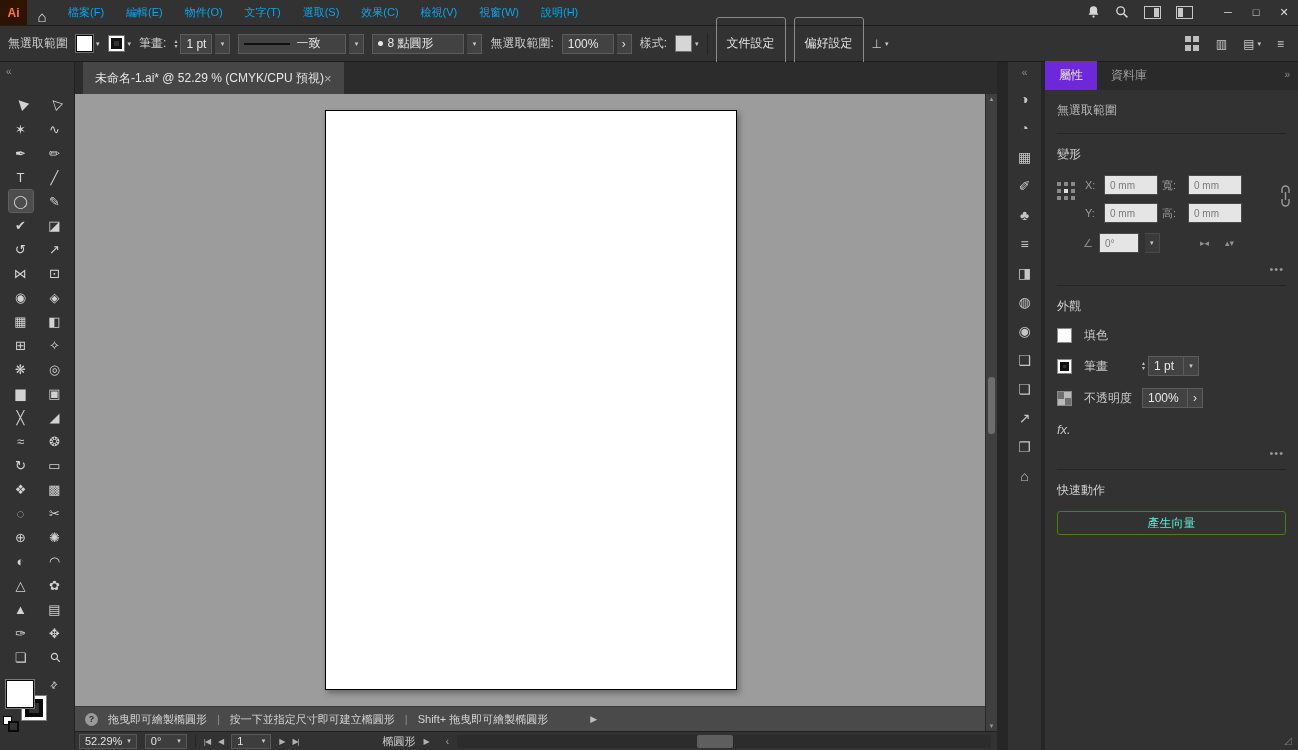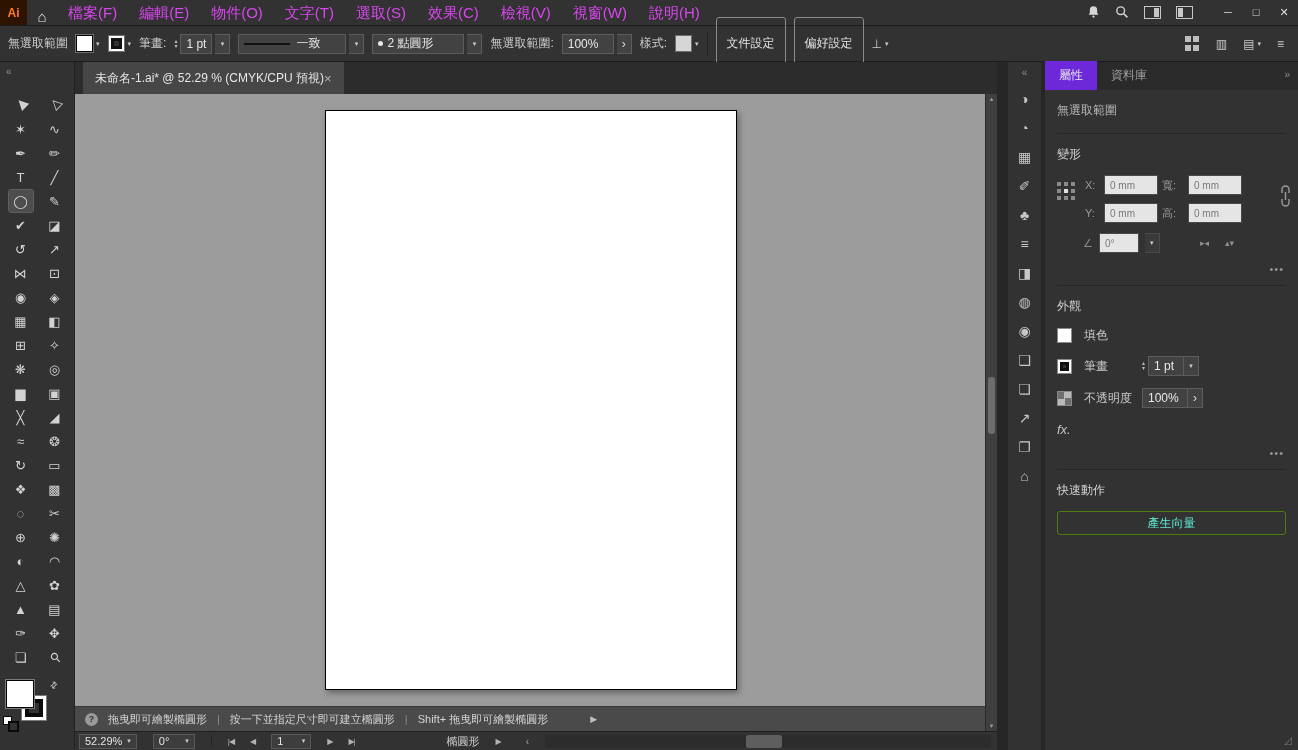--- a/index.html
+++ b/index.html
@@ -5,21 +5,21 @@
   html,body{margin:0;padding:0}
   body{width:1298px;height:750px;position:relative;background:#242424;
        font-family:"Liberation Sans","DejaVu Sans",sans-serif;overflow:hidden;color:#ddd}
   
   #menubar{position:absolute;left:0;top:0;width:1298px;height:26px;background:#323232;
            border-bottom:1px solid #1c1c1c;box-sizing:border-box;display:flex;align-items:flex-end}
   .ai-logo{width:27px;height:25px;background:#2e1301;color:#ff7b26;font-weight:bold;font-size:12px;
            display:flex;align-items:center;justify-content:center}
   .home{width:30px;text-align:center;color:#e2e2e2;font-size:15px}
   #menubar-items{display:flex;align-items:center}
-  .menu-item{padding:0 11px;font-size:15px;color:#d946ef;line-height:25px;white-space:nowrap}
+  .menu-item{padding:0 11px;font-size:11px;color:#0ea5e9;line-height:25px;white-space:nowrap}
   .mb-right{margin-left:auto;display:flex;align-items:center;gap:15px}
   .mb-ic{display:flex;align-items:center;justify-content:center}
   .lay-ic{width:17px;height:13px;border:1px solid #c7c7c7;box-sizing:border-box;position:relative}
   .lay-ic.a::after{content:"";position:absolute;right:1px;top:1px;bottom:1px;width:5px;background:#c7c7c7}
   .lay-ic.b::after{content:"";position:absolute;left:1px;top:1px;bottom:1px;width:5px;background:#c7c7c7}
   .win-btns{display:flex;margin-left:6px}
   .win-btn{width:28px;height:26px;display:flex;align-items:center;justify-content:center;
            color:#dcdcdc;font-size:11px}
   
   #controlbar{position:absolute;left:0;top:26px;width:1298px;height:36px;background:#323232;
@@ -84,21 +84,21 @@
   #hintbar{position:absolute;left:75px;top:706px;width:910px;height:25px;background:#4a4a4a;
            border-top:1px solid #3a3a3a;box-sizing:border-box;display:flex;align-items:center;
            gap:10px;padding:0 10px;font-size:11px;color:#d4d4d4}
   .help-circle{width:13px;height:13px;border-radius:50%;background:#9a9a9a;color:#333;
                font-size:9px;font-weight:bold;display:flex;align-items:center;justify-content:center;flex:none}
   .hint-sep{color:#8a8a8a}
   .hint-next{color:#c0c0c0;font-size:9px;margin-left:32px}
   
   #statusbar{position:absolute;left:75px;top:731px;width:922px;height:19px;background:#323232;
              border-top:1px solid #1f1f1f;box-sizing:border-box;display:flex;align-items:center;
-             gap:16px;padding:0 4px;font-size:11px;color:#cfcfcf}
+             gap:8px;padding:0 4px;font-size:11px;color:#cfcfcf}
   .sb-select{display:flex;align-items:center;gap:5px;background:#3d3d3d;border:1px solid #585858;
              height:15px;box-sizing:border-box;padding:0 5px;font-size:11px;color:#e4e4e4;white-space:nowrap}
   .sb-sep{width:1px;height:12px;background:#242424}
   .nav-ic{font-size:8px;color:#b2b2b2;letter-spacing:-1px;white-space:nowrap}
   .sb-tool{margin-left:76px;color:#cfcfcf;white-space:nowrap}
   .sb-play{font-size:8px;color:#b2b2b2}
   .hs-left{font-size:10px;color:#a8a8a8;margin-left:8px}
   .hscroll{flex:1;height:13px;background:#2c2c2c;position:relative;margin-right:2px;border-radius:2px}
   .hs-thumb{position:absolute;left:45%;top:0;width:36px;height:13px;background:#5e5e5e;border-radius:2px}
   
@@ -210,21 +210,21 @@
       <span class="profile-line"></span>
       <span>一致</span>
     </span>
     <span class="dd-box">
         <span class="dd">▾</span>
       </span>
   </span>
   <span class="cb-group">
     <span class="field" style="width:92px">
       <span class="dot"></span>
-      <span>2 點圓形</span>
+      <span>8 點圓形</span>
     </span>
     <span class="dd-box">
         <span class="dd">▾</span>
       </span>
   </span>
   <span class="cb-label">無選取範圍:</span>
   <span class="cb-group">
     <span class="field" style="width:52px">100%</span>
     <span class="dd-box">›</span>
   </span>

